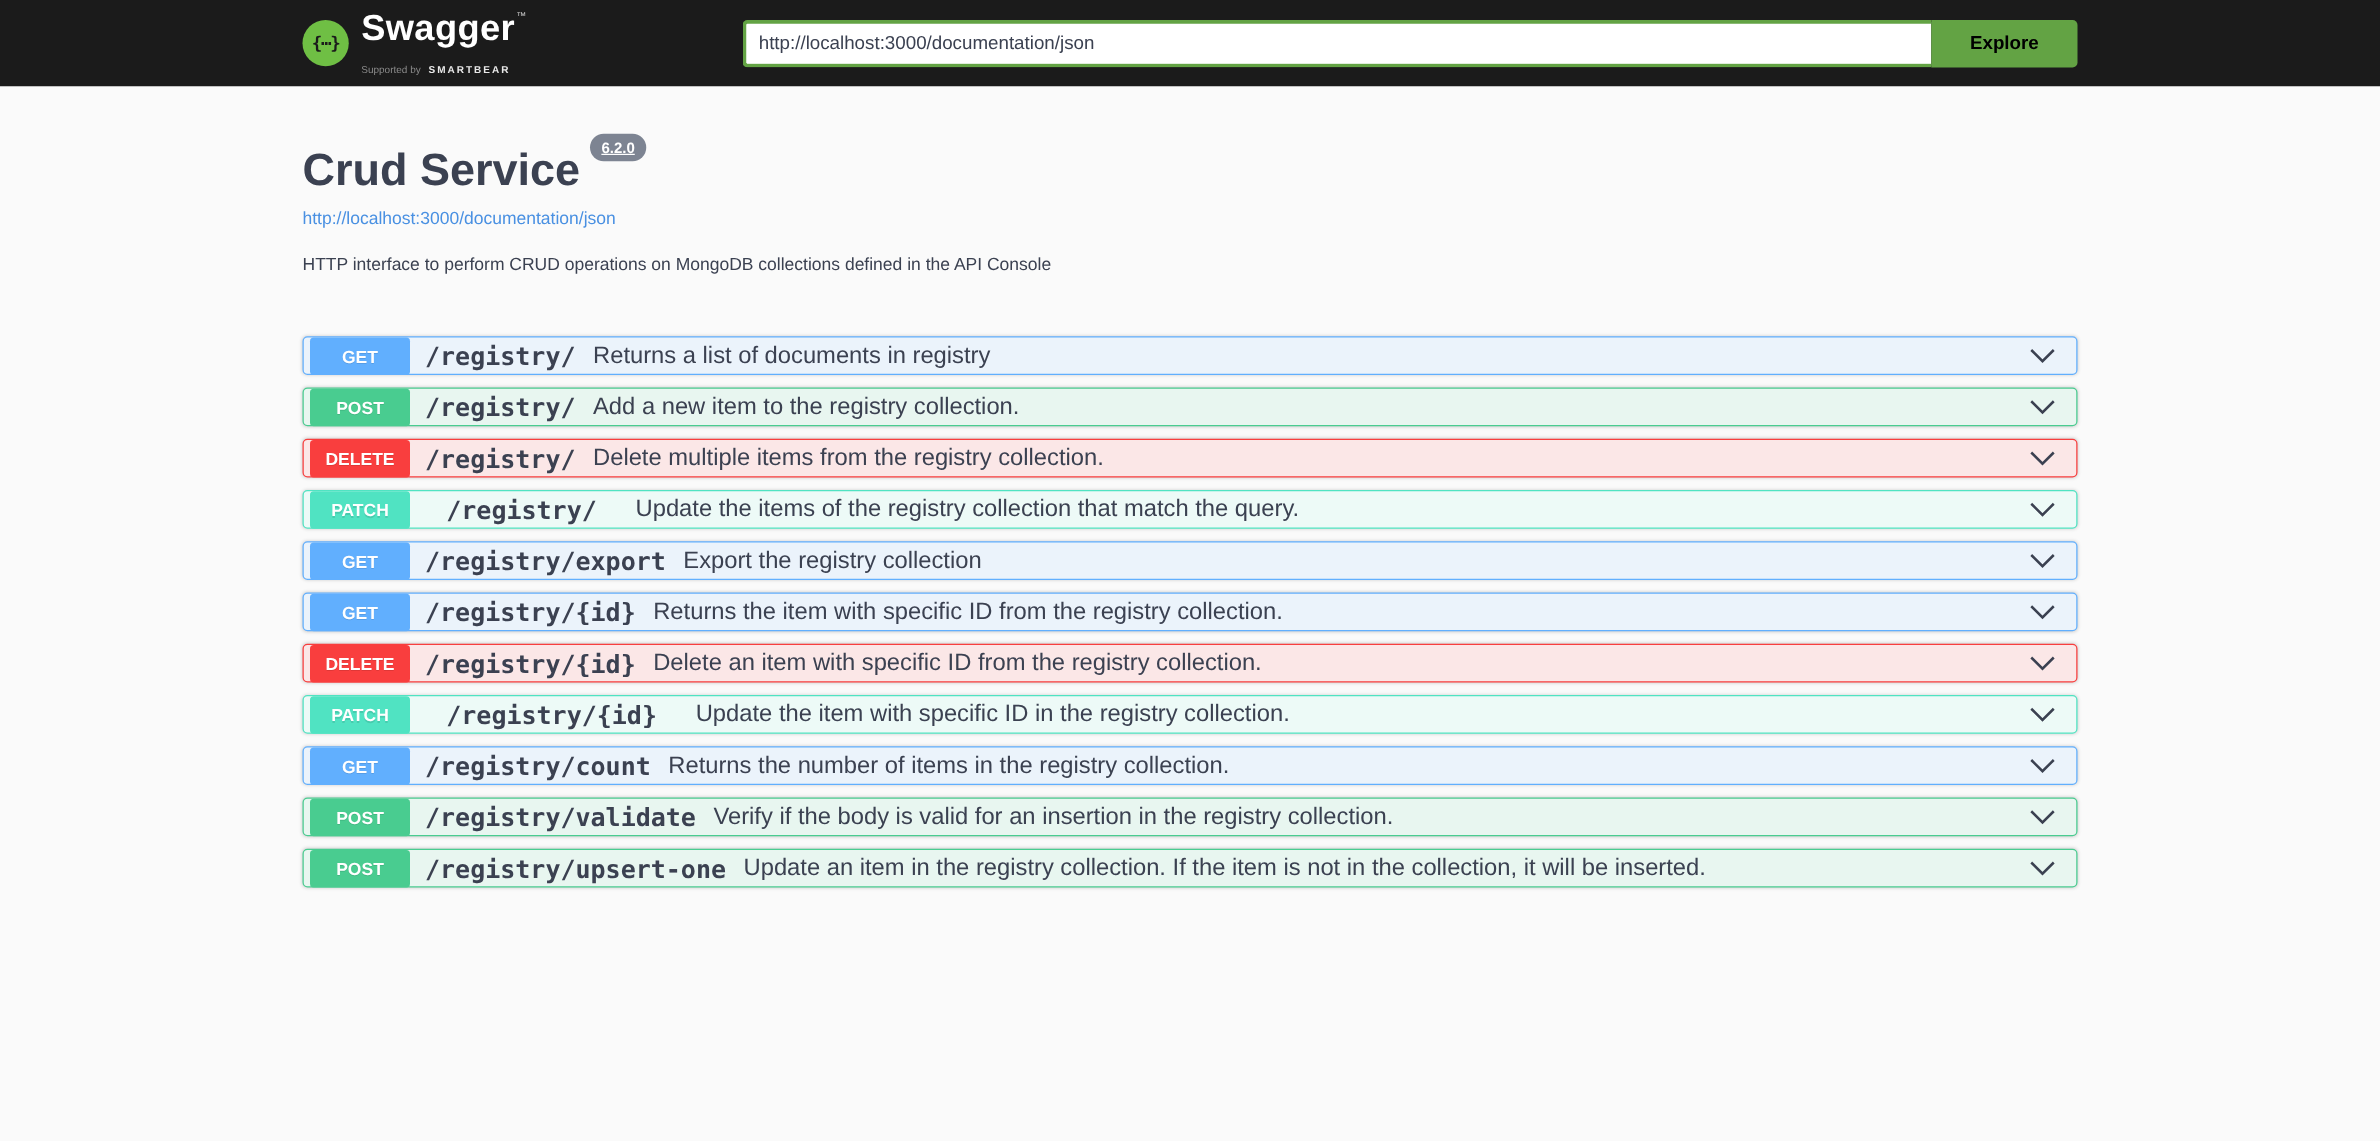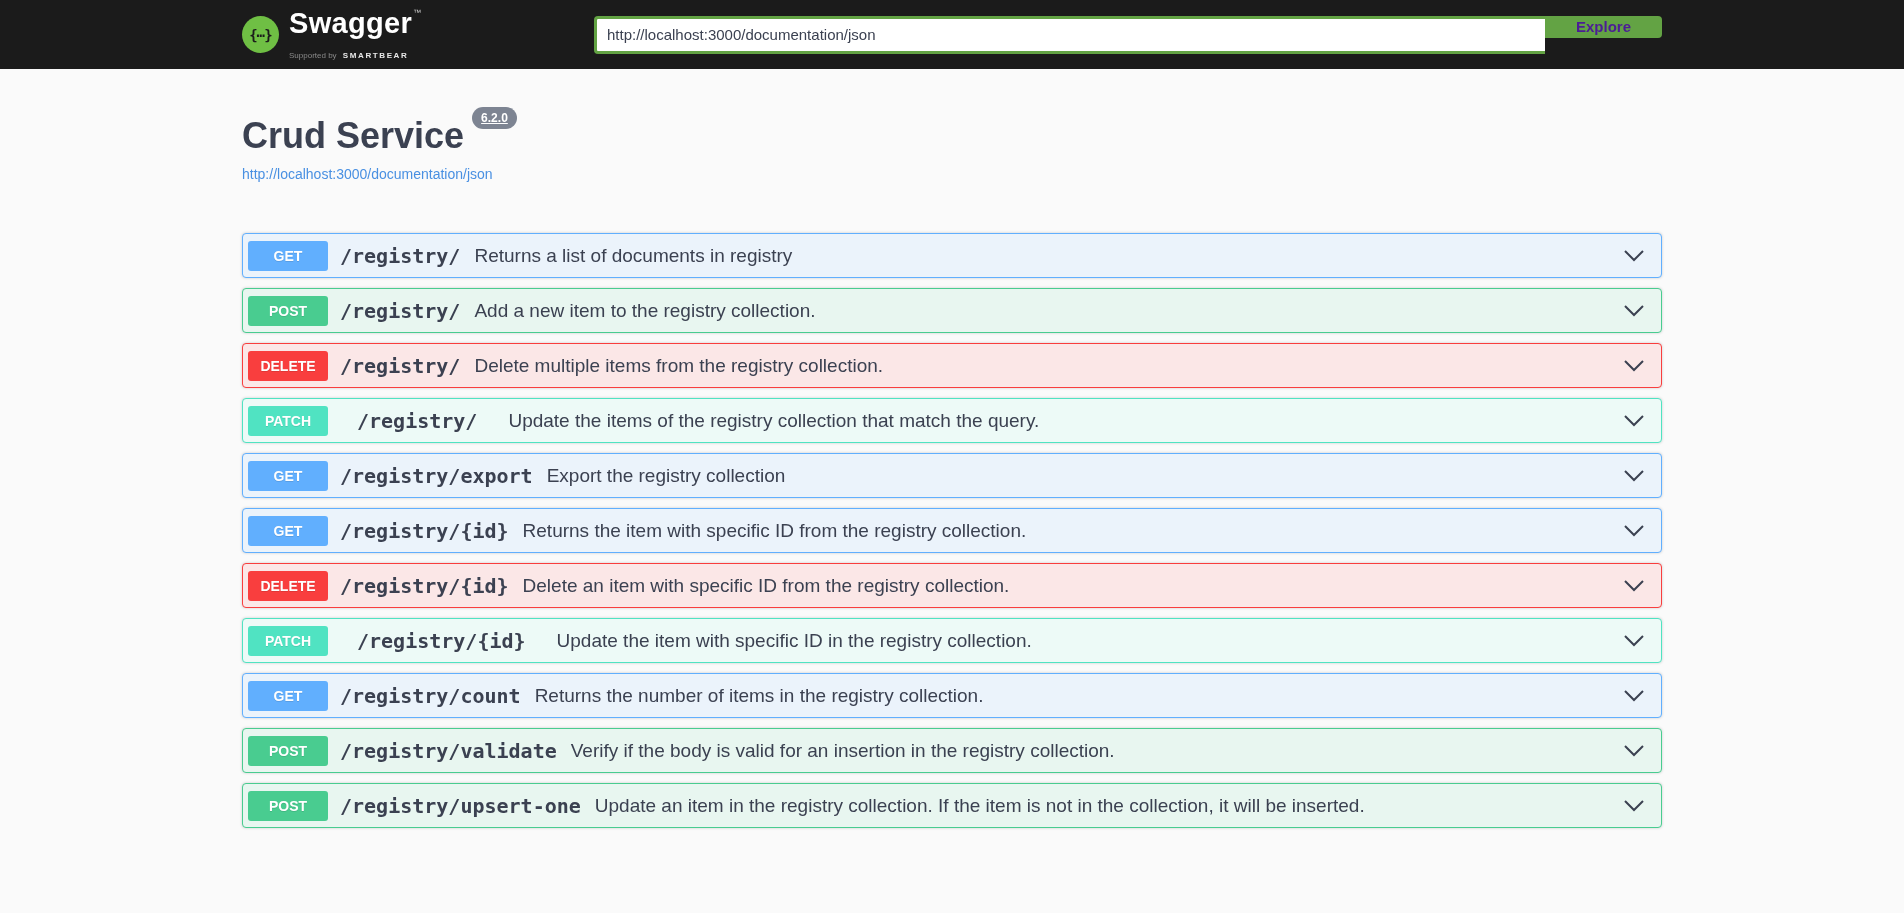--- a/index.html
+++ b/index.html
@@ -33,23 +33,23 @@
   .download-url-wrapper { flex: 1; display: flex; margin-left: 173px; }
   .download-url-input {
     flex: 1; height: 38px;
     border: 3px solid #63a344; border-right: none;
     border-radius: 4px 0 0 4px;
     padding: 0 10px; font-size: 15px; color: #3b4151;
     font-family: "Liberation Sans", sans-serif;
     outline: none; background: #ffffff;
   }
   .explore-button {
-    width: 117px; height: 22px; border: none;
+    width: 117px; height: 38px; border: none;
     border-radius: 0 4px 4px 0;
-    background: #63a344; color: #4c1d95;
+    background: #63a344; color: #000000;
     font-size: 15px; font-weight: bold;
     font-family: "Liberation Sans", sans-serif;
     cursor: pointer;
   }
 
   
   .information-container { padding-top: 46px; }
   .api-title { margin: 0; font-size: 36px; font-weight: bold; color: #3b4151; }
   .version-badge {
     display: inline-block; vertical-align: top; position: relative; top: -8px;
@@ -70,21 +70,21 @@
     padding: 0 14px 12px 8px; margin-bottom: 12px;
     border-bottom: 1px solid rgba(59,65,81,.25);
     cursor: pointer;
   }
   .opblock-tag h3 { margin: 0; font-size: 24px; font-weight: bold; color: #3b4151; }
   .tag-arrow svg { display: block; }
 
   
   .opblock {
     display: flex; align-items: center;
-    height: 45px; margin-bottom: 10px;
+    height: 31px; margin-bottom: 10px;
     padding: 0 16px 0 5px;
     border: 1px solid; border-radius: 4px;
     box-shadow: 0 0 3px rgba(0,0,0,.19);
     cursor: pointer;
   }
   .opblock-method {
     min-width: 80px; text-align: center;
     padding: 7px 0; border-radius: 3px;
     color: #ffffff; font-size: 14px; font-weight: bold;
     text-shadow: 0 1px 0 rgba(0,0,0,.1);
@@ -126,20 +126,21 @@
       <input class="download-url-input" type="text" value="http://localhost:3000/documentation/json" style="">
       <button class="explore-button" type="button">Explore</button>
     </form>
   </div>
 </header>
 
 <main class="wrapper">
   <section class="information-container">
     <h2 class="api-title"><span>Crud Service</span><span class="version-badge">6.2.0</span></h2>
     <a class="base-url-link" href="#">http://localhost:3000/documentation/json</a>
+    <div class="api-description">HTTP interface to perform CRUD operations on MongoDB collections defined in the API Console</div>
   </section>
 
   <section class="opblock-tag-section">
     <div id="endpoint-list">
         <div class="opblock method-get">
     <span class="opblock-method">GET</span>
     <span class="opblock-path">/registry/</span>
     <span class="opblock-desc">Returns a list of documents in registry</span>
     <span class="opblock-arrow">
       <svg width="22" height="14" viewBox="0 0 22 14">

